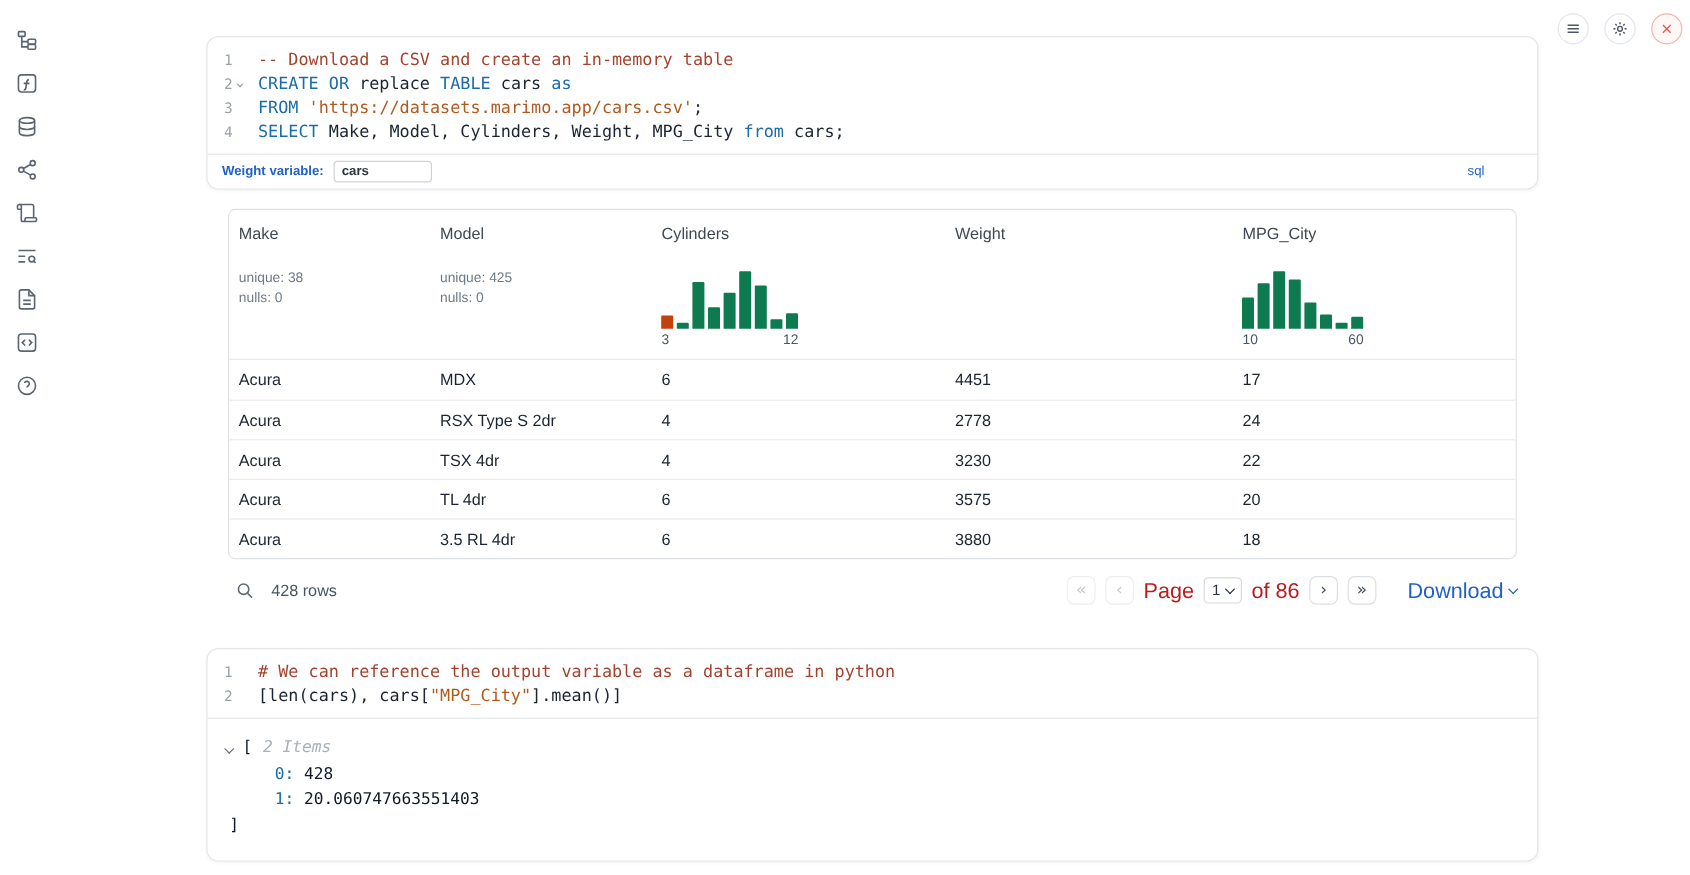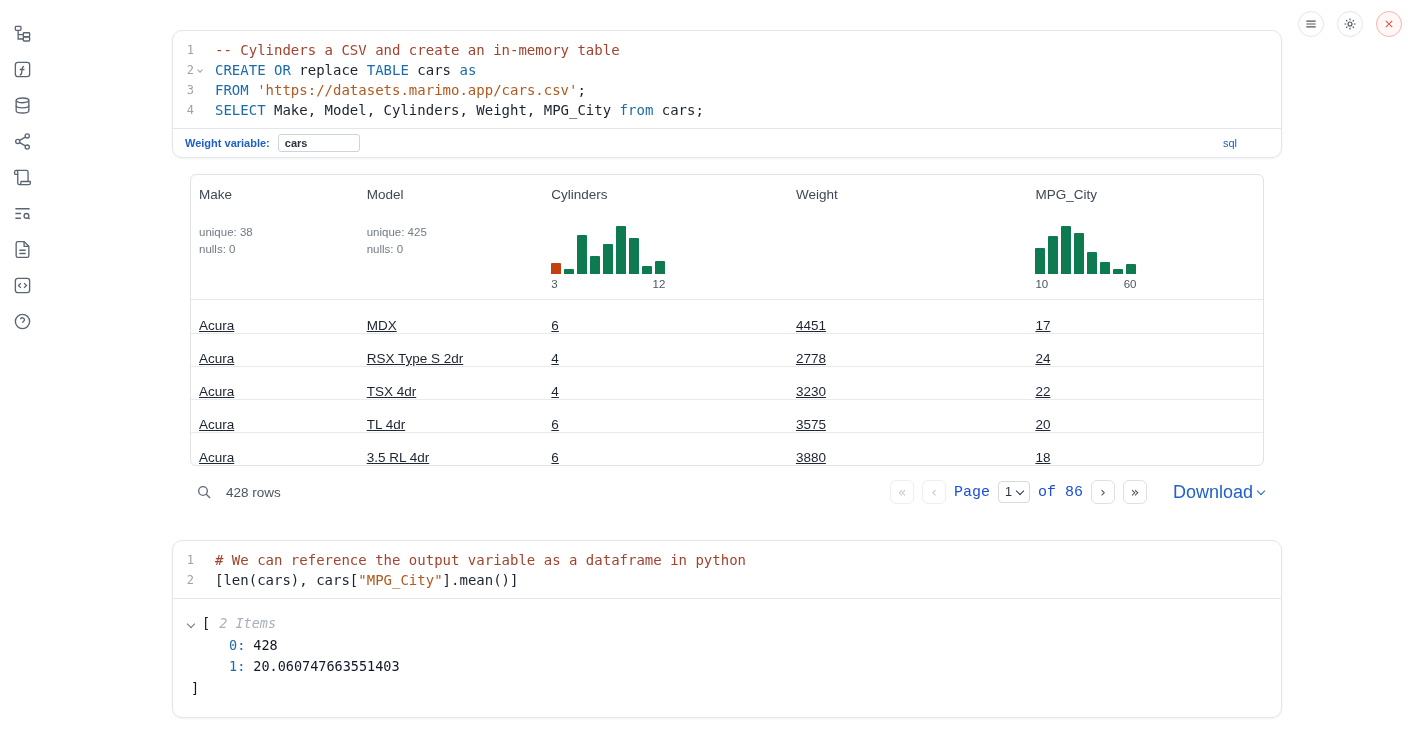--- a/index.html
+++ b/index.html
@@ -53,34 +53,34 @@
   .th-name { font-size:13.5px; color:#3f4854; cursor:pointer; }
   .th-stats { margin-top:22px; font-size:11.5px; color:#707a86; line-height:17px; }
   .th-spacer { flex:1; }
   .hist-wrap { width:max-content; }
   .hist { display:flex; align-items:flex-end; gap:3px; height:48px; cursor:pointer; }
   .hist-bar { width:10px; border-radius:1px 1px 0 0; }
   .hist-labels { display:flex; justify-content:space-between; width:100%;
     margin-top:4px; font-size:11.5px; color:#4b5563; }
   .col0 { width:168px; } .col1 { width:185px; } .col2 { width:245px; }
   .col3 { width:240px;gap:41px; } .col4 { width:236px; }
-  .trow { display:flex; border-top:1px solid #e8eaed; height:33px; align-items:flex-end; cursor:pointer;text-decoration:underline; }
+  .trow { display:flex; border-top:1px solid #e8eaed; height:33px; align-items:center; cursor:pointer; }
   .trow:first-child { border-top:none; }
   .td { padding:0 8px; font-size:13.5px; color:#1b2430; white-space:nowrap; overflow:hidden; }
 
   .table-footer { display:flex; align-items:center; margin:12px 18px 0; height:28px; }
   .search-btn { display:flex; align-items:center; color:#5f6a76; margin-left:6px; cursor:pointer; background:none; border:none; }
   .search-btn svg { width:16px; height:16px; }
   .row-count { margin-left:14px; font-size:13.5px; color:#4a5460; }
   .pagination { margin-left:auto; display:flex; align-items:center; gap:8px; }
   .pg-btn { width:24px; height:24px; border-radius:6px; border:1px solid #dcdfe3; background:#fff;
     font-size:14px; line-height:1; display:flex; align-items:center; justify-content:center;
     color:#434c57; cursor:pointer; font-family:"DejaVu Sans", sans-serif; }
   .pg-btn.disabled { color:#c3c9d0; border-color:#eceef1; }
-  .pg-text { font-size:15px; color:#1d4ed8;font-family:Liberation Mono, monospace; }
+  .pg-text { font-size:18px; color:#b91c1c; }
   .page-select { display:inline-flex; align-items:center; height:22px; border:1px solid #d6dade;
     border-radius:4px; padding:0 6px; font-size:12.5px; color:#2b3440; background:#fff; cursor:pointer; }
   .chev { display:inline-block; width:6px; height:6px; border-right:1.5px solid currentColor;
     border-bottom:1.5px solid currentColor; transform:rotate(45deg); margin-left:5px; margin-top:-3px; }
   .download { display:flex; align-items:center; margin-left:26px; color:var(--accent,#2061c9);
     font-size:18px; cursor:pointer; background:none; border:none; }
 
   
   .cell2 { margin-top:34px; }
   .console { border-top:1px solid #e3e6ea; padding:14px 14px 18px 15px;
@@ -180,21 +180,21 @@
   </button>
 </div>
 
 <main class="main">
 
   <section class="cell">
     <div class="code-area">
         <div class="code-line">
           <span class="gutter">1</span>
           <span class="fold-col"></span>
-          <span class="code-text"><span class="tok-comment">-- Cylinders a CSV and create an in-memory table</span></span>
+          <span class="code-text"><span class="tok-comment">-- Download a CSV and create an in-memory table</span></span>
         </div>
         <div class="code-line">
           <span class="gutter">2</span>
           <span class="fold-col">
             <i class="chev chev-fold"></i>
           </span>
           <span class="code-text"><span class="tok-keyword">CREATE OR</span><span class="tok-plain"> replace </span><span class="tok-keyword">TABLE</span><span class="tok-plain"> cars </span><span class="tok-keyword">as</span></span>
         </div>
         <div class="code-line">
           <span class="gutter">3</span>

